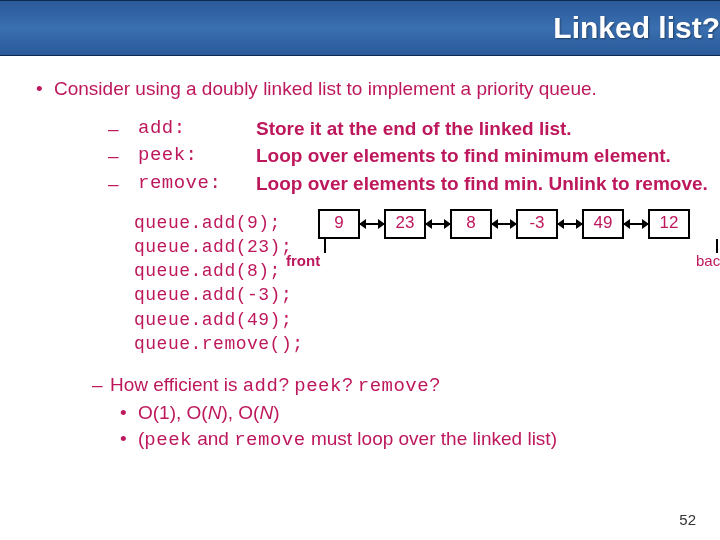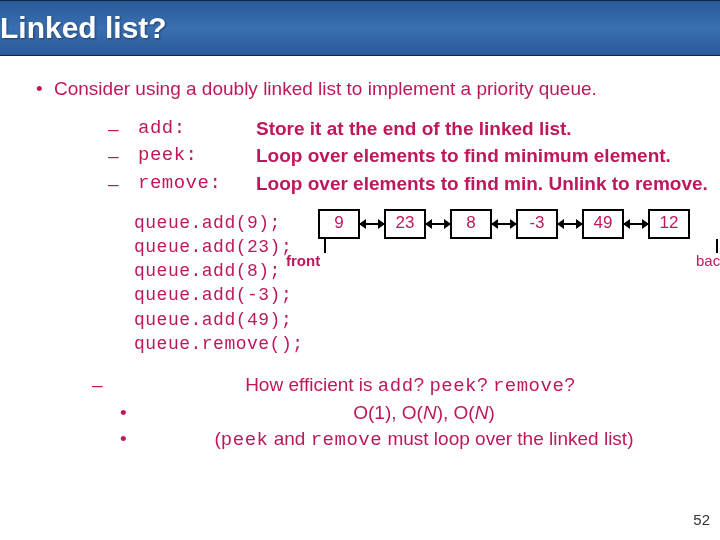--- a/index.html
+++ b/index.html
@@ -17,21 +17,21 @@
     background: #fff;
     position: relative;
   }
   .title-bar {
     background: linear-gradient(#2a5a9a 0%, #3a6fb0 50%, #2a5a9a 100%);
     border-top: 1px solid #0d2a4d;
     border-bottom: 1px solid #0d2a4d;
     height: 56px;
     display: flex;
     align-items: center;
-    justify-content: flex-start;
+    justify-content: flex-end;
   }
   .title {
     color: #fff;
     font-weight: bold;
     font-size: 30px;
     text-shadow: 1px 1px 2px rgba(0,0,0,.4);
   }
   .content {
     padding: 20px 10px 0 36px;
     font-size: 19px;
@@ -101,30 +101,30 @@
   .end-label.back  { left: 660px; }
   .end-line {
     position: absolute;
     width: 2px;
     background: #000;
     top: 28px;
     height: 14px;
   }
   .end-line.front { left: 288px; }
   .end-line.back  { left: 680px; }
-  .q-block { padding-left: 56px; margin-top: 16px; font-size: 19px; text-align: center; }
+  .q-block { padding-left: 56px; margin-top: 16px; font-size: 19px; }
   .q-row { position: relative; padding-left: 18px; }
   .q-row::before { content: "–"; position: absolute; left: 0; }
   .sub { padding-left: 46px; position: relative; }
   .sub::before { content: "•"; position: absolute; left: 28px; }
   .mono { font-family: "Courier New", monospace; letter-spacing: 0.5px; }
   .italic { font-style: italic; }
   .page-num {
     position: absolute;
-    right: 10px;
+    right: 24px;
     bottom: 12px;
     font-size: 15px;
     color: #333;
   }
 </style>
 </head>
 <body>
 
 <div class="slide">
 

